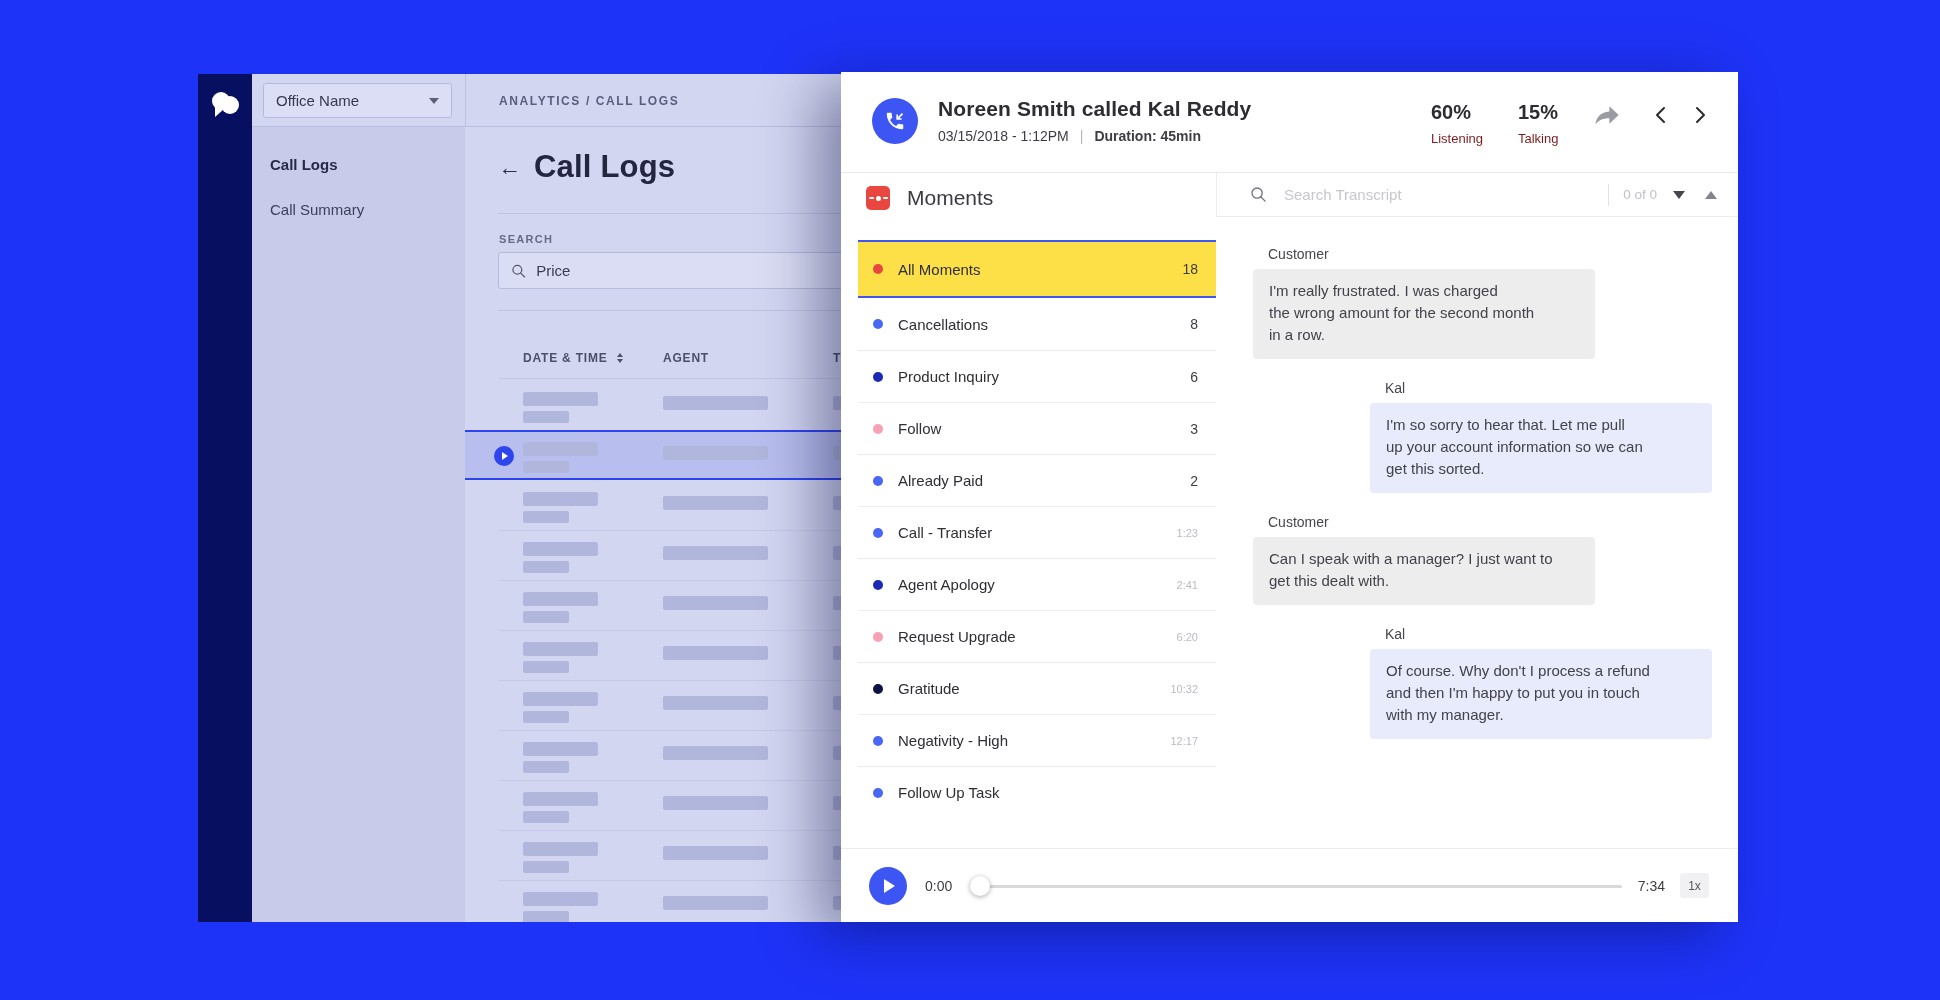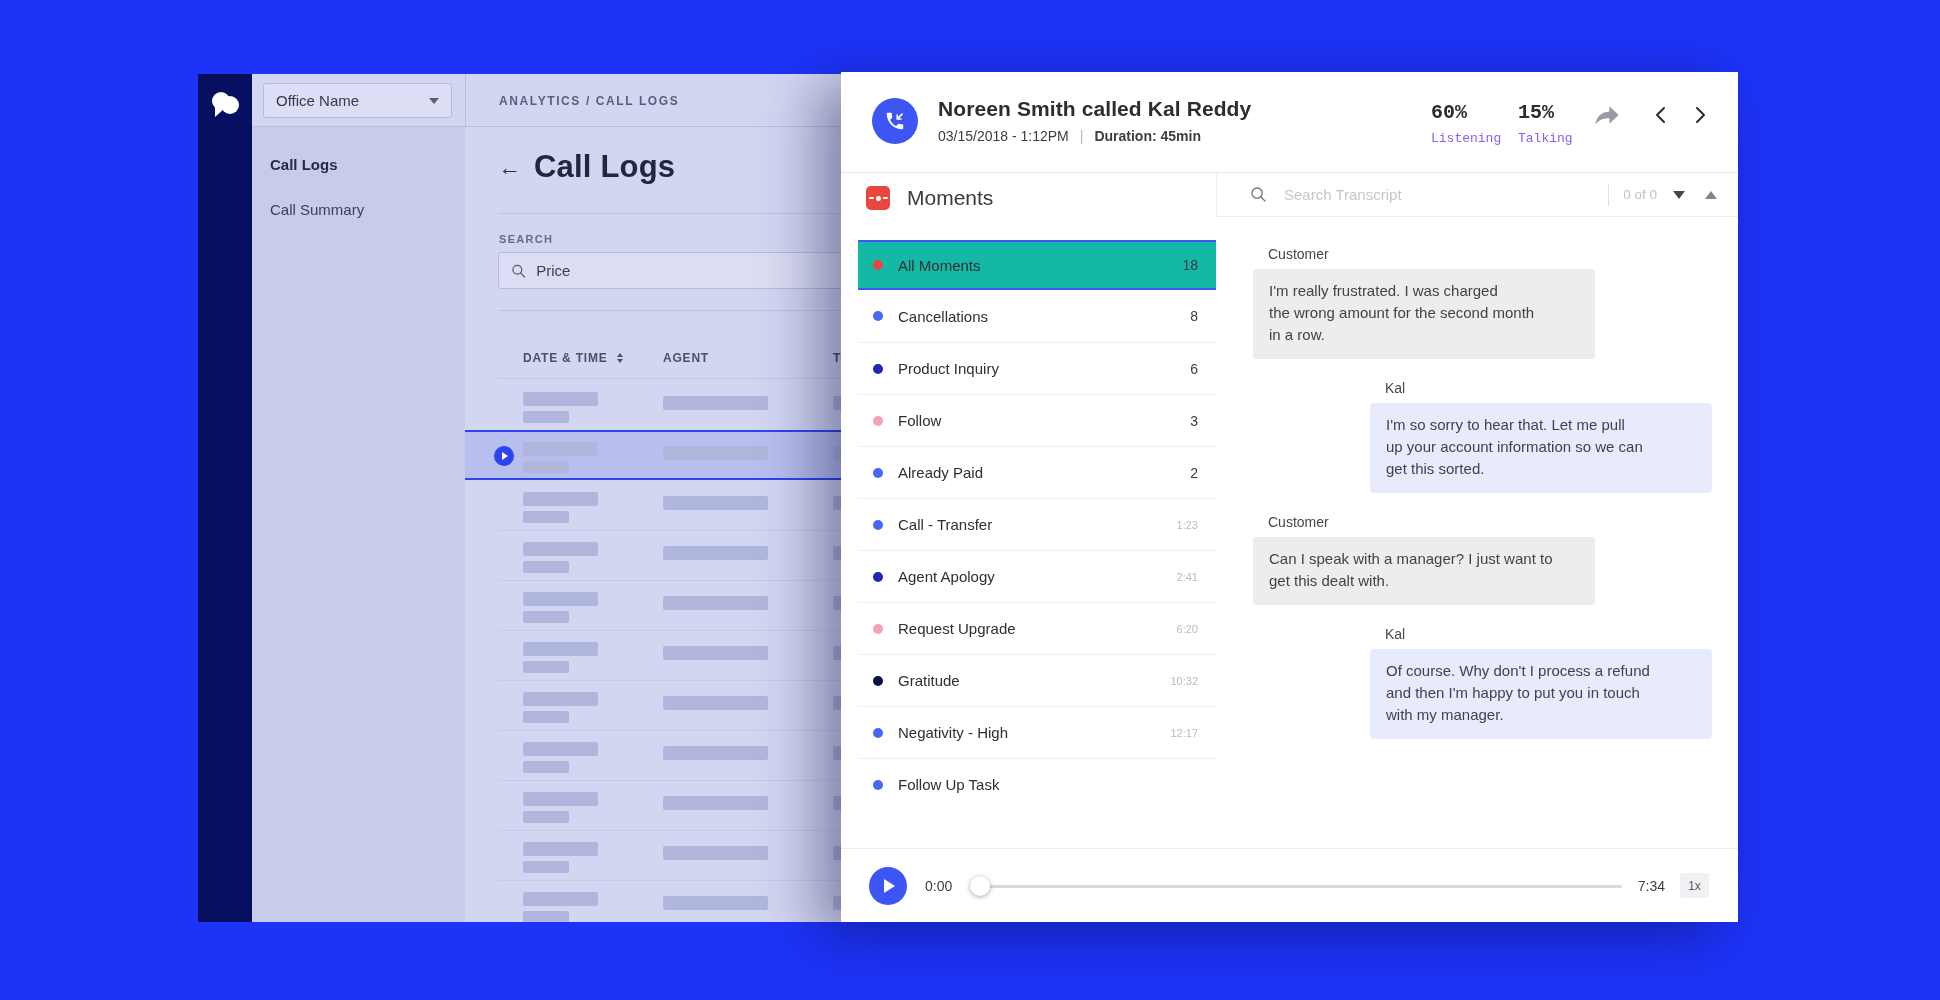--- a/index.html
+++ b/index.html
@@ -62,38 +62,38 @@
   .panel { position:absolute; left:841px; top:72px; width:897px; height:850px; background:#fff;
            box-shadow:-22px 12px 55px rgba(5,10,60,.42); }
   .p-header { position:absolute; left:0; top:0; right:0; height:101px; border-bottom:1px solid #e9e9ed; }
   .avatar { position:absolute; left:31px; top:26px; width:46px; height:46px; border-radius:50%; background:#3d55f2;
             display:flex; align-items:center; justify-content:center; }
   .ht { position:absolute; left:97px; top:25px; }
   .call-title { font-size:21px; font-weight:700; color:#2c2c32; letter-spacing:.1px; }
   .call-sub { margin-top:7px; font-size:14px; color:#3d3d45; display:flex; align-items:center; }
   .call-sub .sep { color:#b5b5bd; margin:0 11px; }
   .call-sub .dur { font-weight:700; }
-  .stat { position:absolute; top:29px; text-align:left;font-family:Liberation Mono, monospace; }
+  .stat { position:absolute; top:29px; text-align:left; }
   .stat .val { font-size:20px; font-weight:700; color:#2b2b31; }
-  .stat .lab { margin-top:7px; font-size:13px; color:#8b5cf6; }
+  .stat .lab { margin-top:7px; font-size:13px; color:#7f1d1d; }
   .stat1 { left:590px; } .stat2 { left:677px; }
   .share-btn { position:absolute; left:752px; top:31px; width:28px; height:24px; }
   .nav-chevron { position:absolute; top:33px; width:20px; height:20px; }
   .chev-prev { left:810px; } .chev-next { left:849px; }
 
   .p-body { position:absolute; top:101px; bottom:74px; left:0; right:0; display:flex; overflow:hidden; }
   .moments-col { width:375px; position:relative; overflow:hidden; }
   .m-head { position:absolute; left:25px; top:13px; display:flex; align-items:center; gap:17px; }
   .m-ic { width:24px; height:24px; border-radius:5px; background:#e8463e; display:flex; align-items:center; justify-content:center; gap:2px; }
   .m-ic .dash { width:5px; height:2px; background:#fff; border-radius:1px; }
   .m-ic .dot { width:5px; height:5px; background:#fff; border-radius:50%; }
   .m-title { font-size:21px; color:#3a3a40; }
   .m-list { position:absolute; left:17px; top:67px; width:358px; }
   .m-row { height:52px; display:flex; align-items:center; padding:0 18px 0 15px; cursor:default; }
-  .m-row.selected { height:50px; background:#14b8a6; border-top:2px solid #4156f0; border-bottom:2px solid #4156f0;text-align:right; }
+  .m-row.selected { height:58px; background:#fde047; border-top:2px solid #4156f0; border-bottom:2px solid #4156f0;text-align:right; }
   .m-row.sep { border-top:1px solid #ededf0; }
   .m-dot { width:10px; height:10px; border-radius:50%; flex:0 0 auto; }
   .m-lbl { margin-left:15px; font-size:15px; color:#2e2e34; }
   .m-val { margin-left:auto; font-size:14px; color:#3b3b43; }
   .m-row.muted .m-val { font-size:11px; color:#babac2; }
 
   .transcript-col { flex:1; display:flex; flex-direction:column; overflow:hidden; }
   .t-search { height:44px; flex:0 0 auto; border-bottom:1px solid #ececef; border-left:1px solid #ececef;
               display:flex; align-items:center; padding:0 21px 0 33px; }
   .t-search input { flex:1; border:none; outline:none; font-size:15px; color:#44444c; margin-left:17px; font-family:inherit; background:transparent; }

